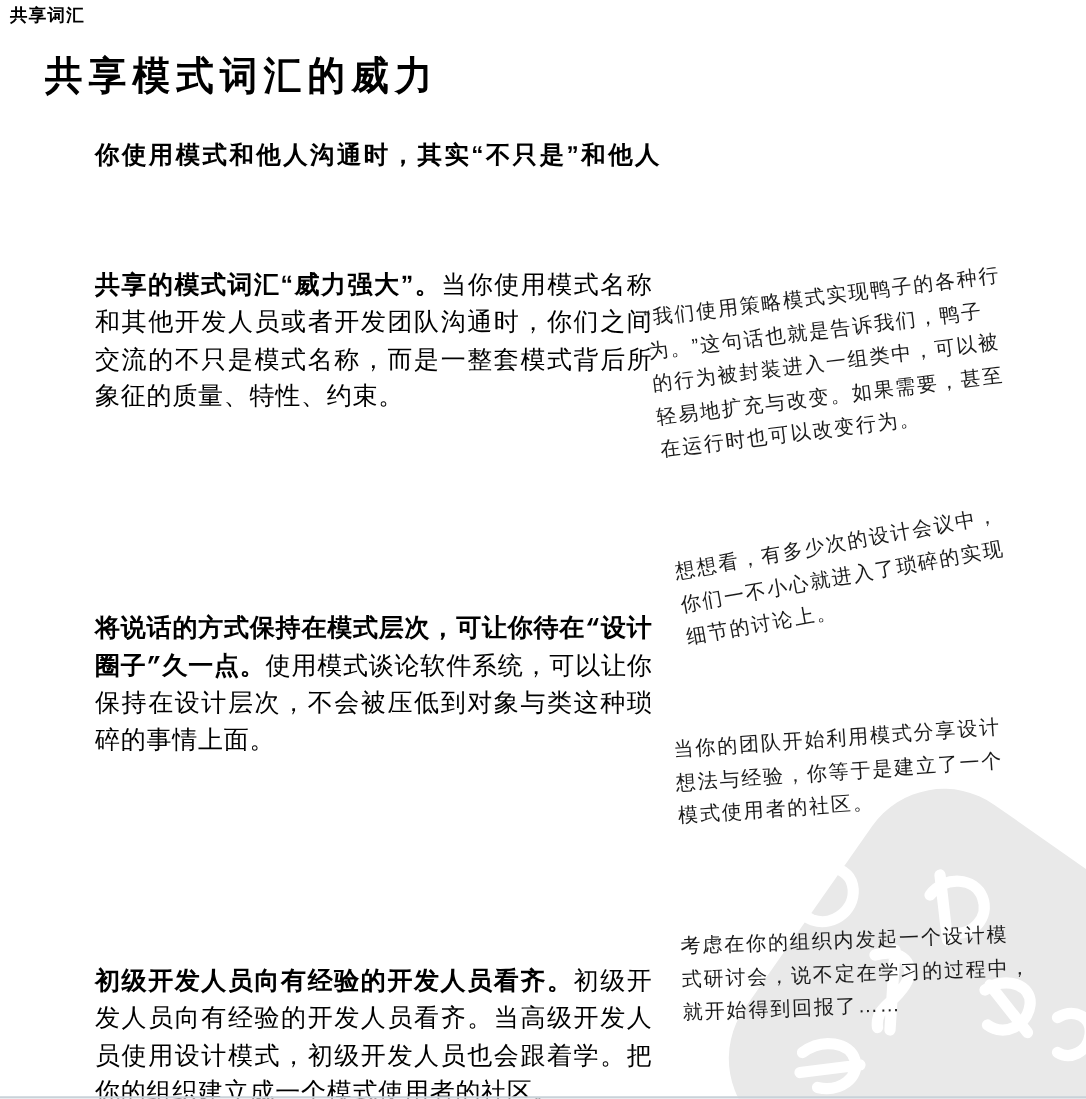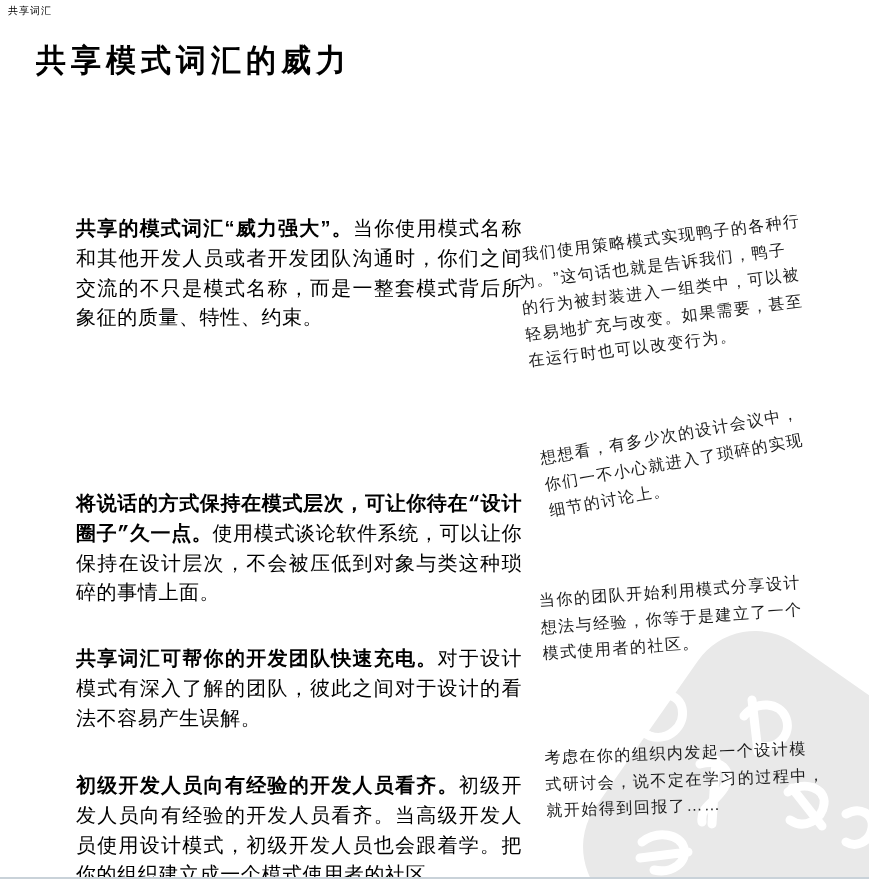--- a/index.html
+++ b/index.html
@@ -6,21 +6,21 @@
   .page{
     position:relative;
     width:869px;height:879px;
     background:#ffffff;
     overflow:hidden;
     font-family:"Liberation Sans","DejaVu Sans",sans-serif;
     color:#000;
   }
   .runhead{
     position:absolute;left:8px;top:4px;
-    font-size:10px;font-weight:normal;letter-spacing:1px;text-align:right;
+    font-size:14px;font-weight:bold;letter-spacing:1px;text-align:right;
   }
   .title{
     position:absolute;left:36px;top:40px;
     font-size:30px;font-weight:900;letter-spacing:5px;
     transform:scaleY(1.05);transform-origin:0 0;
   }
   .intro{
     position:absolute;left:76px;top:106px;
     font-size:19.5px;font-weight:bold;line-height:37px;
     letter-spacing:2px;white-space:nowrap;
@@ -65,28 +65,28 @@
 </head>
 <body>
 
 <div class="page">
 
   <div class="runhead">共享词汇</div>
 
   <div class="title">共享模式词汇的威力</div>
 
   <div class="intro">
+    <div>你使用模式和他人沟通时，其实“不只是”和他人</div>
   </div>
 
   <div class="para p1"><span class="lead">共享的模式词汇“威力强大”。</span><span>当你使用模式名称和其他开发人员或者开发团队沟通时，你们之间交流的不只是模式名称，而是一整套模式背后所象征的质量、特性、约束。</span></div>
 
 
   <div class="para p3"><span class="lead">将说话的方式保持在模式层次，可让你待在“设计圈子”久一点。</span><span>使用模式谈论软件系统，可以让你保持在设计层次，不会被压低到对象与类这种琐碎的事情上面。</span></div>
 
-  <div class="para p4"><span class="lead">共享词汇可帮你的开发团队快速充电。</span><span>对于设计模式有深入了解的团队，彼此之间对于设计的看法不容易产生误解。</span></div>
 
   <div class="para p5"><span class="lead">初级开发人员向有经验的开发人员看齐。</span><span>初级开发人员向有经验的开发人员看齐。当高级开发人员使用设计模式，初级开发人员也会跟着学。把你的组织建立成一个模式使用者的社区。</span></div>
 
   <div class="seal-blob" style="background: rgb(233, 233, 233);"></div>
   <svg class="seal-glyphs" width="869" height="879" viewBox="0 0 869 879" fill="none" stroke="#ffffff" stroke-width="9" stroke-linecap="round">
     <path d="M636,708 C648,688 678,690 682,708 C686,726 668,742 650,736 C634,730 636,712 654,714"></path>
     <path d="M744,716 C756,700 780,702 786,718 C792,734 778,750 760,746 M752,700 L758,752"></path>
     <path d="M700,764 C722,758 734,772 724,788 C714,804 700,806 702,822 M716,760 L712,824"></path>
     <path d="M788,792 C804,780 826,788 824,804 C822,820 804,830 790,820 M792,788 L822,826"></path>
     <path d="M642,842 C658,830 680,834 684,848 C688,862 672,874 654,870 M640,858 L688,852"></path>

